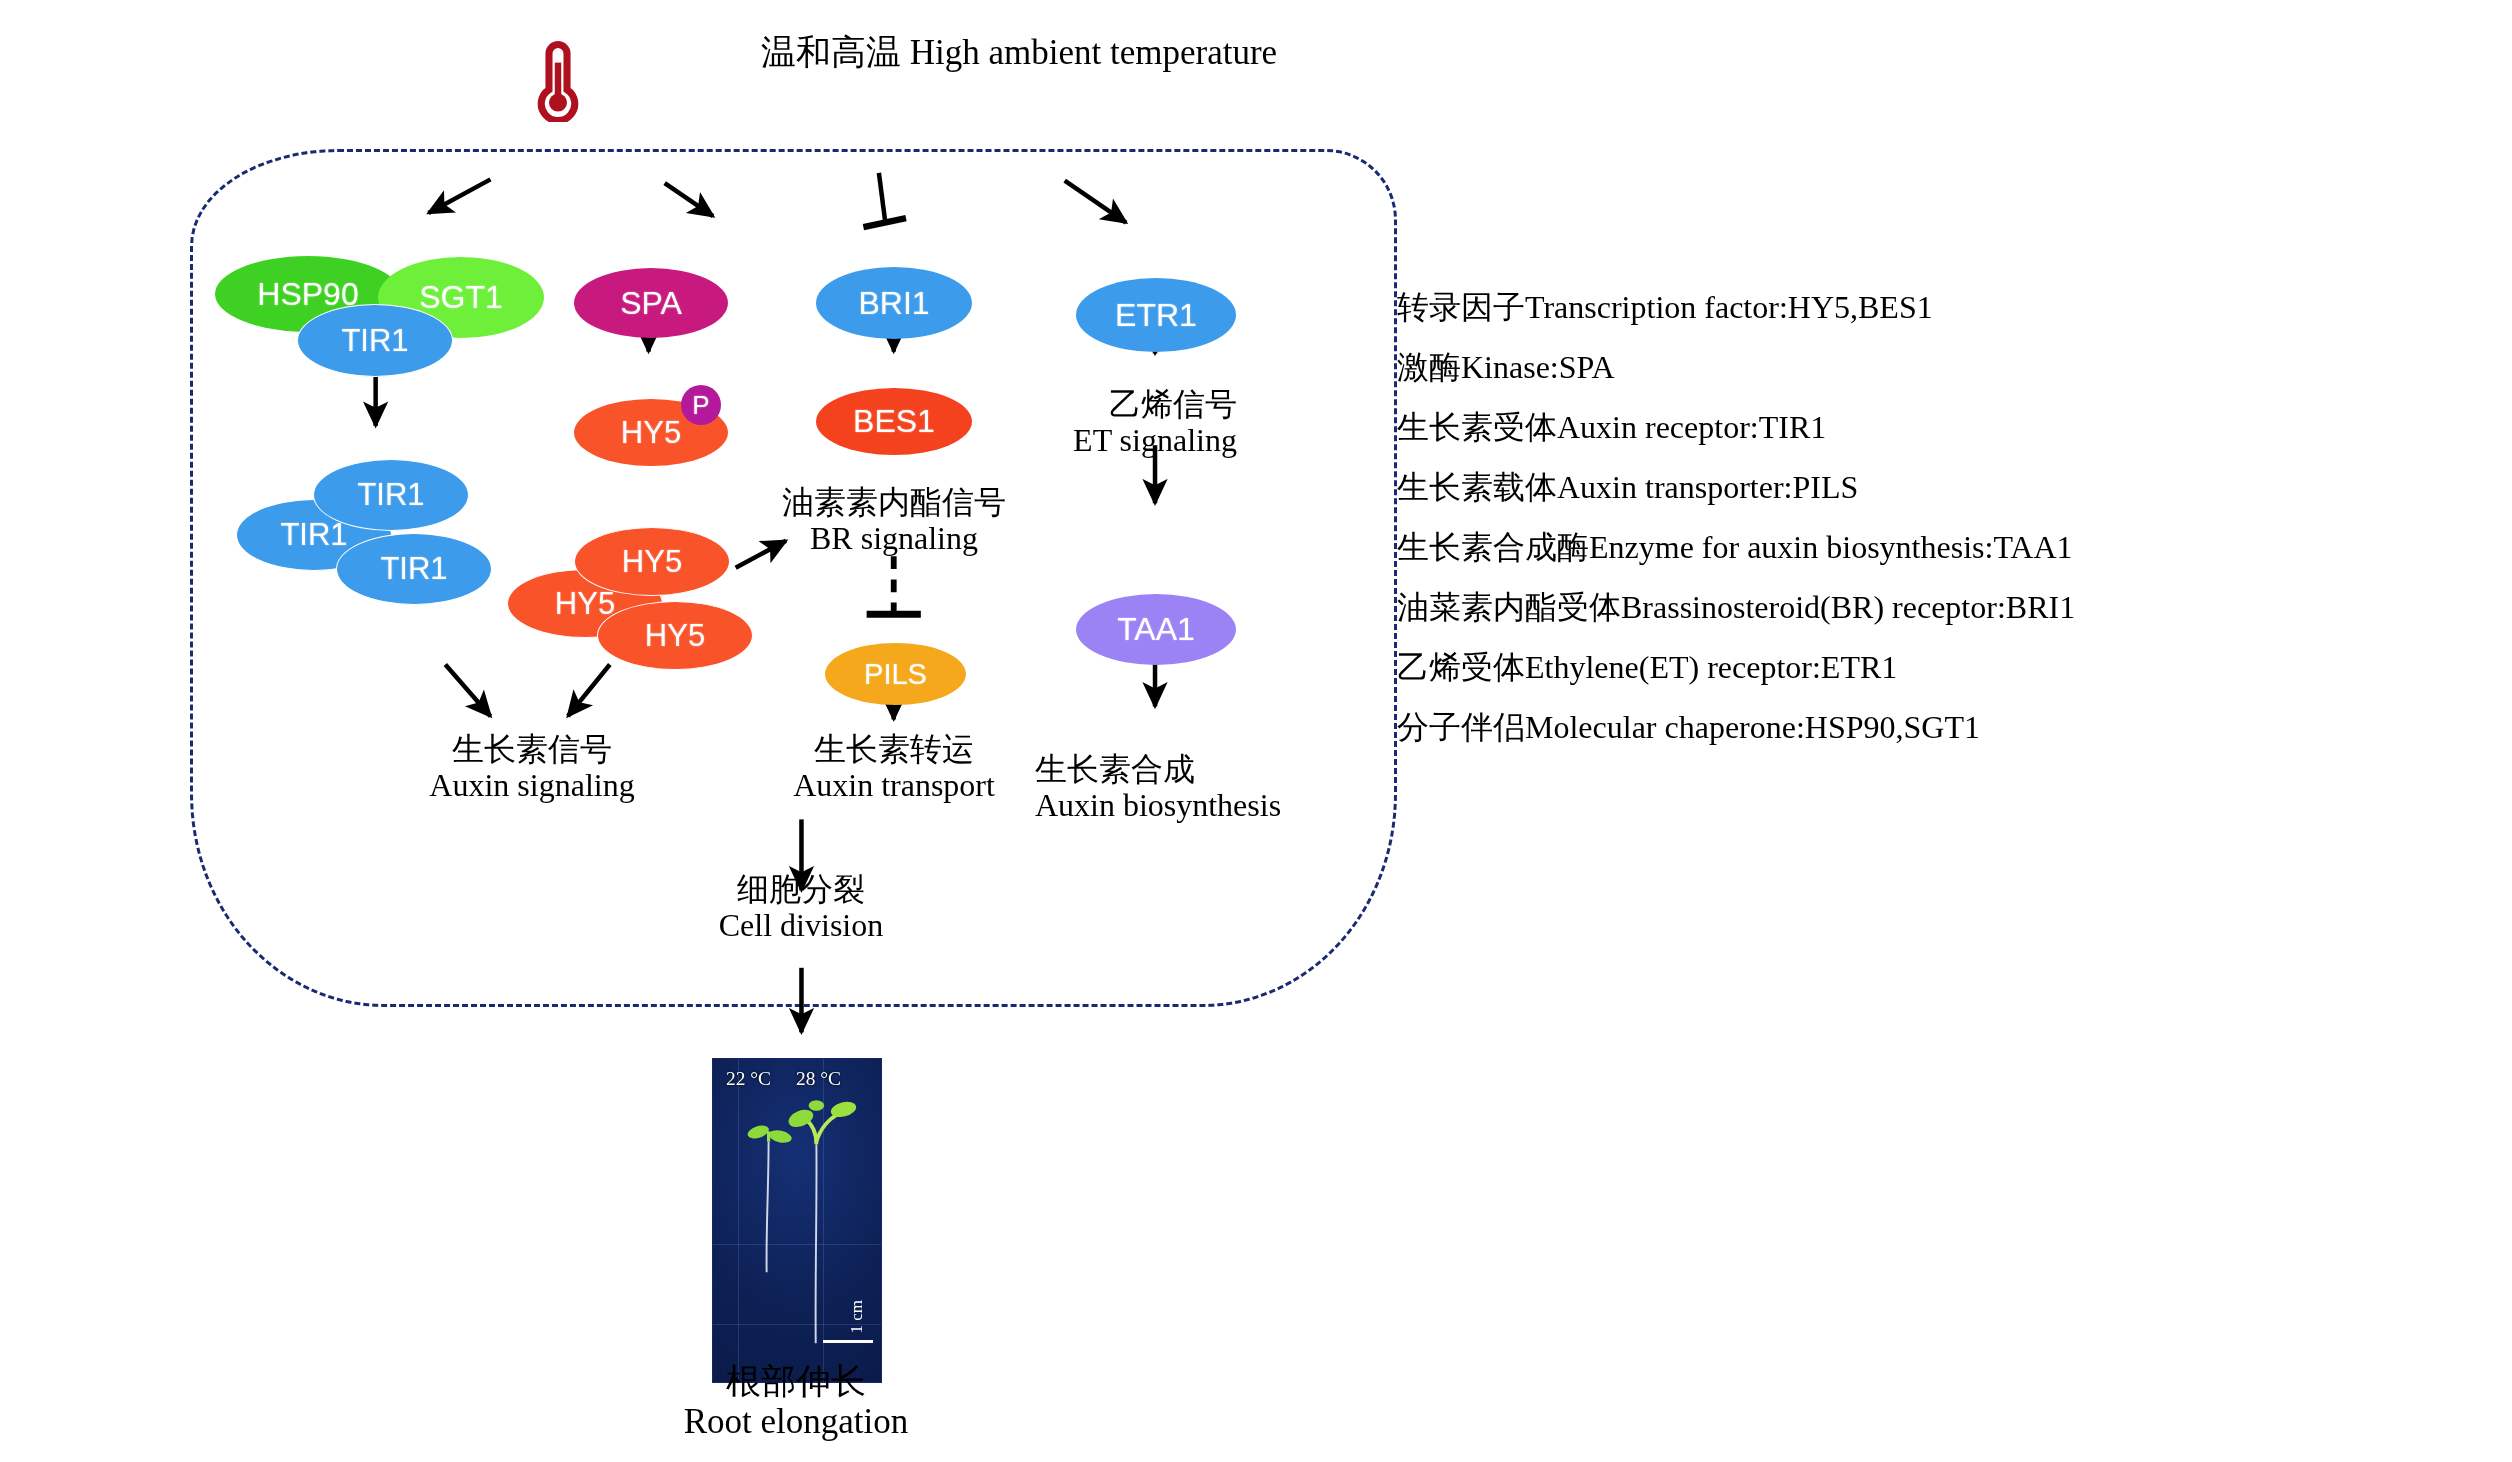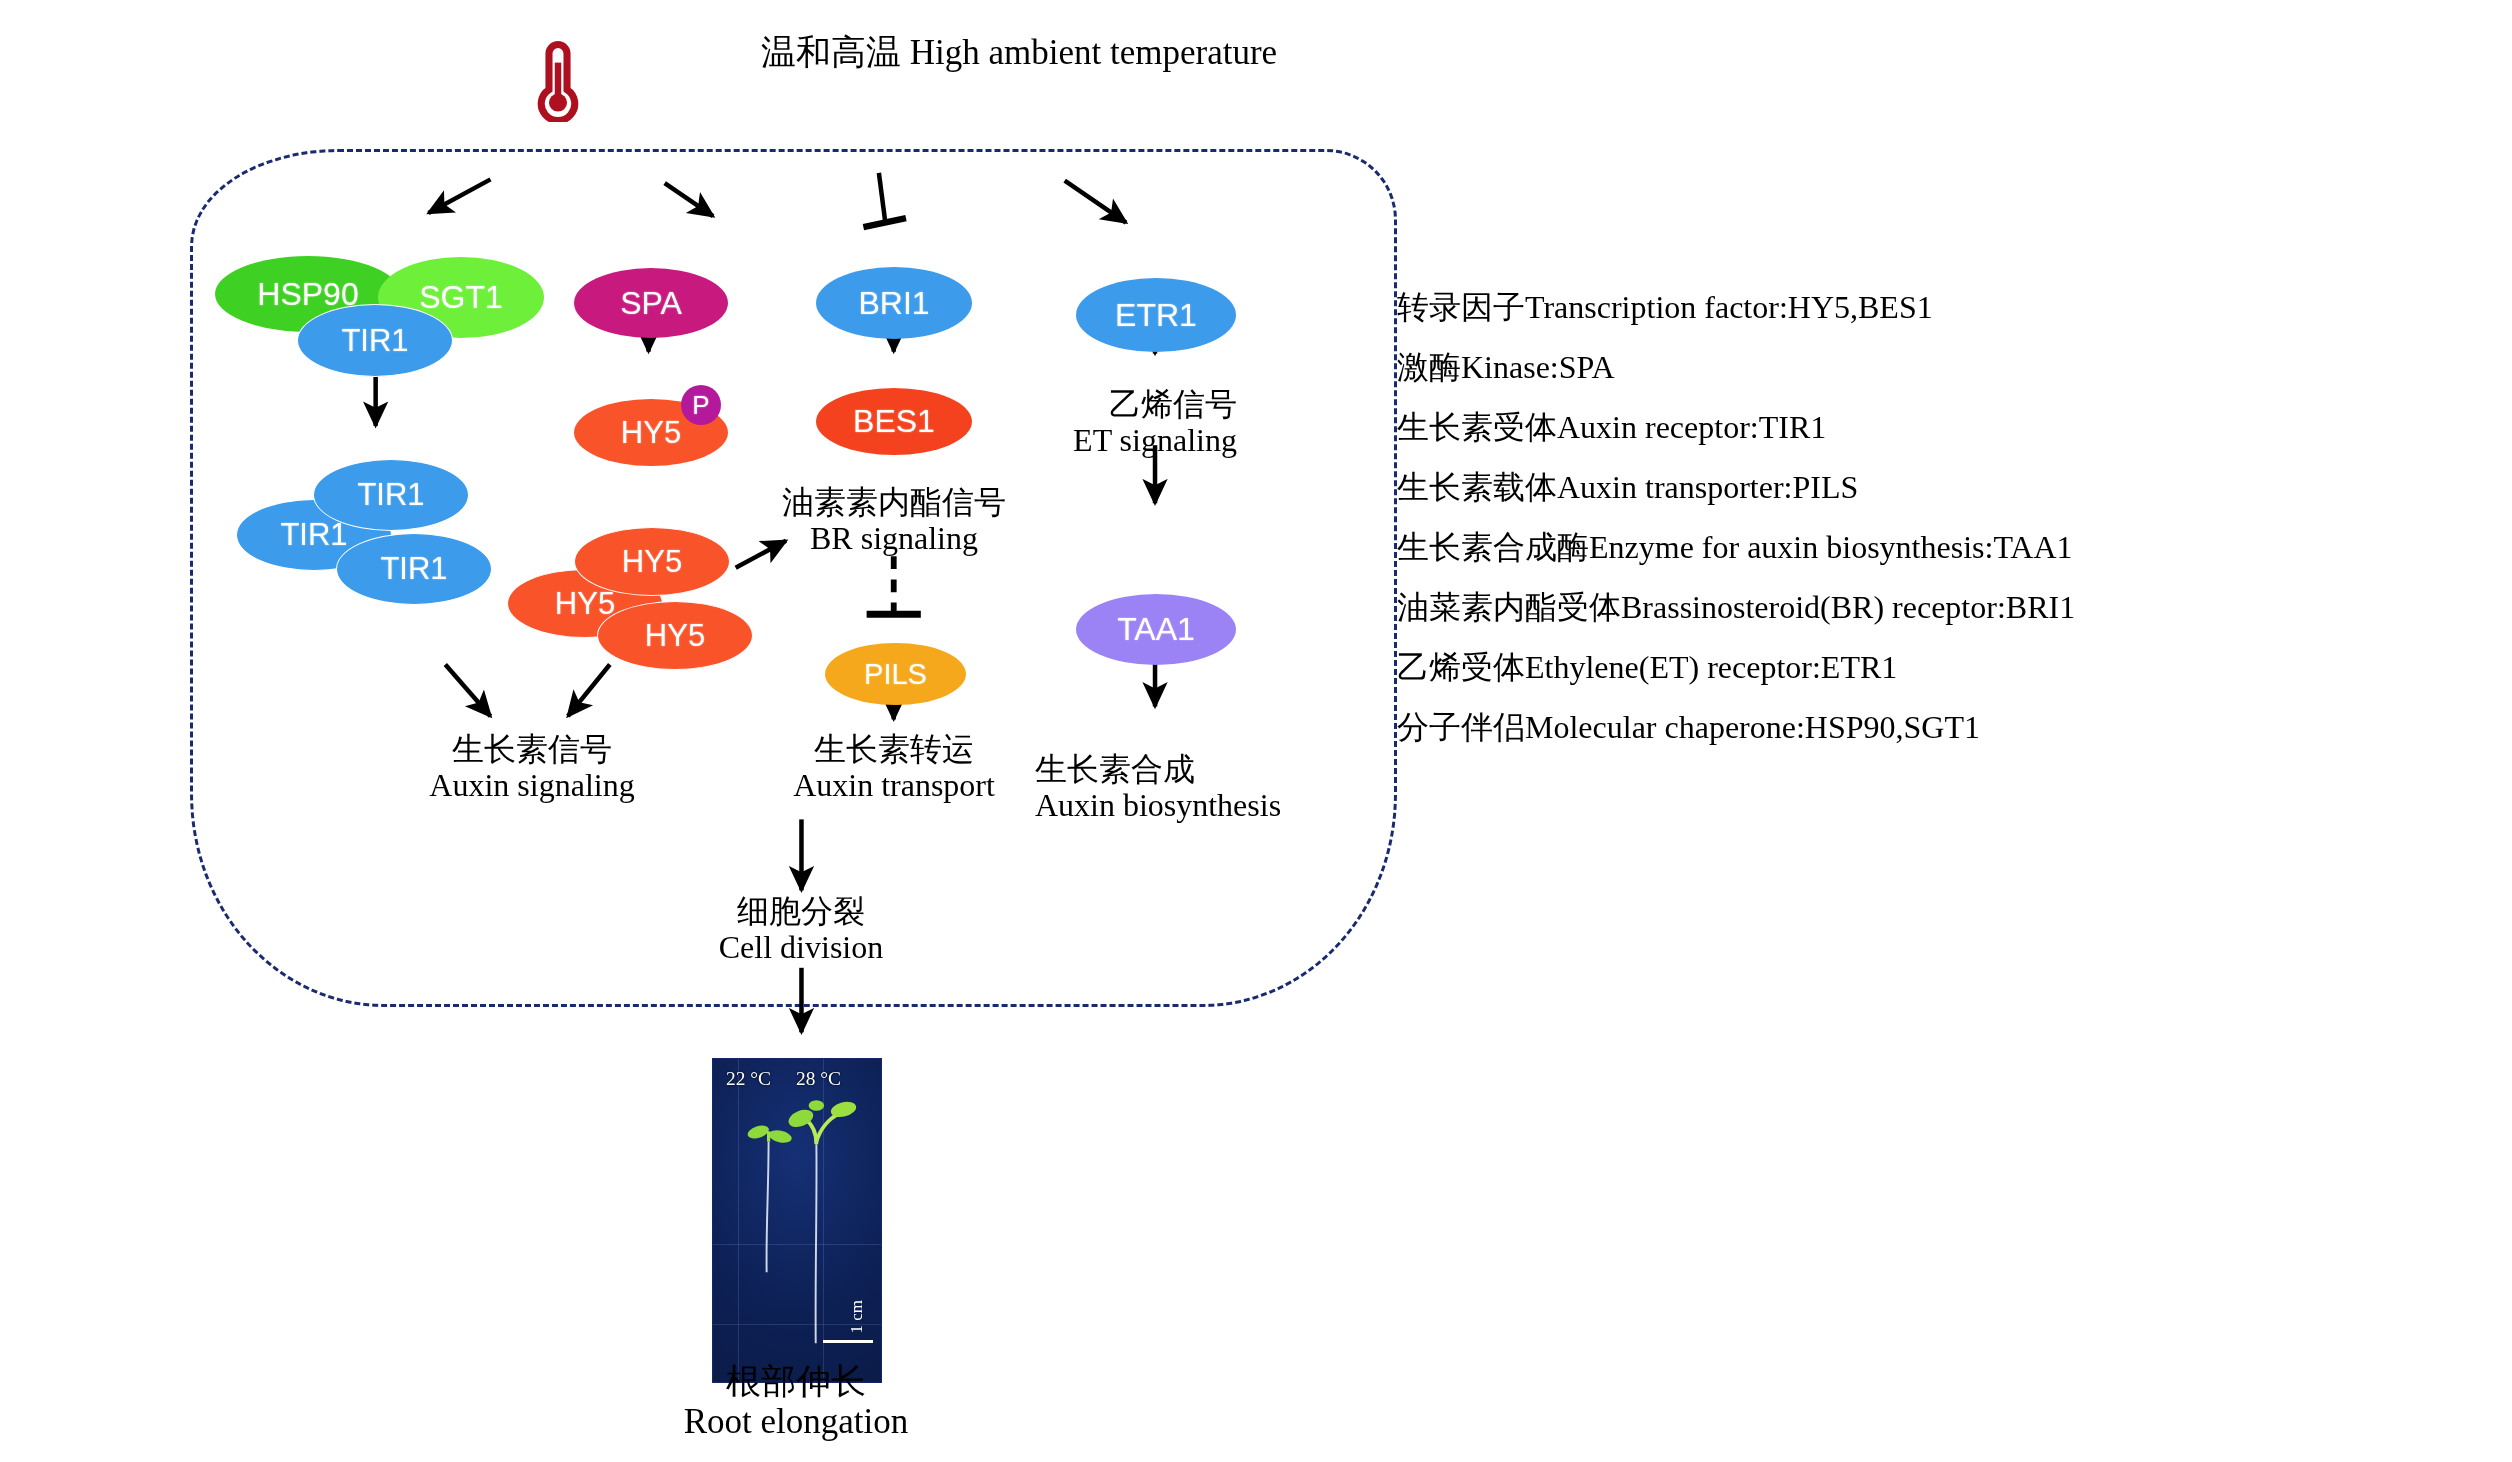--- a/index.html
+++ b/index.html
@@ -211,21 +211,21 @@
 <div class="txt center" style="left:894px;top:732px;font-size:32px;text-align:center;">
   <span class="cn">生长素转运</span>
   <span class="en">Auxin transport</span>
 </div>
 
 <div class="txt center" style="left:1158px;top:732px;font-size:32px;text-align:left;margin-top:20px;">
   <span class="cn">生长素合成</span>
   <span class="en">Auxin biosynthesis</span>
 </div>
 
-<div class="txt center" style="left:801px;top:894px;font-size:32px;text-align:center;">
+<div class="txt center" style="left:801px;top:872px;font-size:32px;text-align:center;">
   <span class="cn">细胞分裂</span>
   <span class="en">Cell division</span>
 </div>
 
 <div class="abs" id="photo">
   <div class="gridline" style="left:24.5px;top:0;width:1.3px;height:323px;"></div>
   <div class="gridline" style="left:110px;top:0;width:1.3px;height:323px;"></div>
   <div class="gridline" style="left:0;top:185px;width:168px;height:1.3px;"></div>
   <div class="gridline" style="left:0;top:265px;width:168px;height:1.3px;"></div>
 

